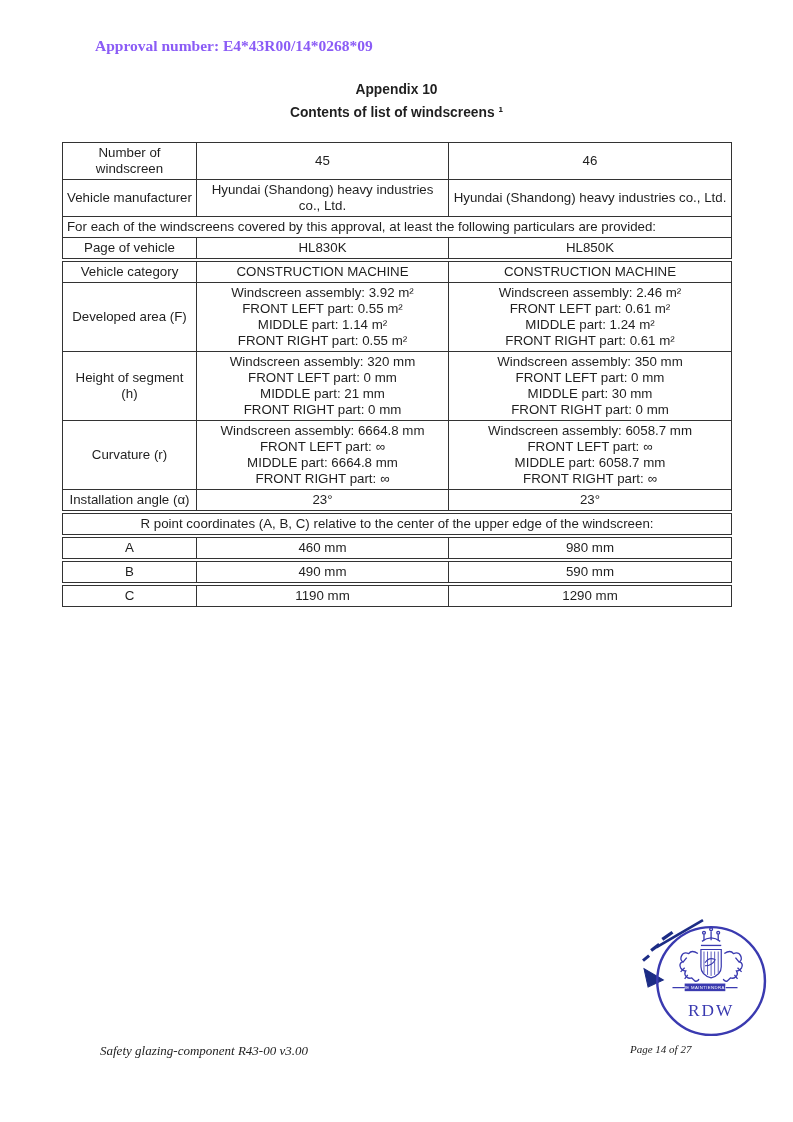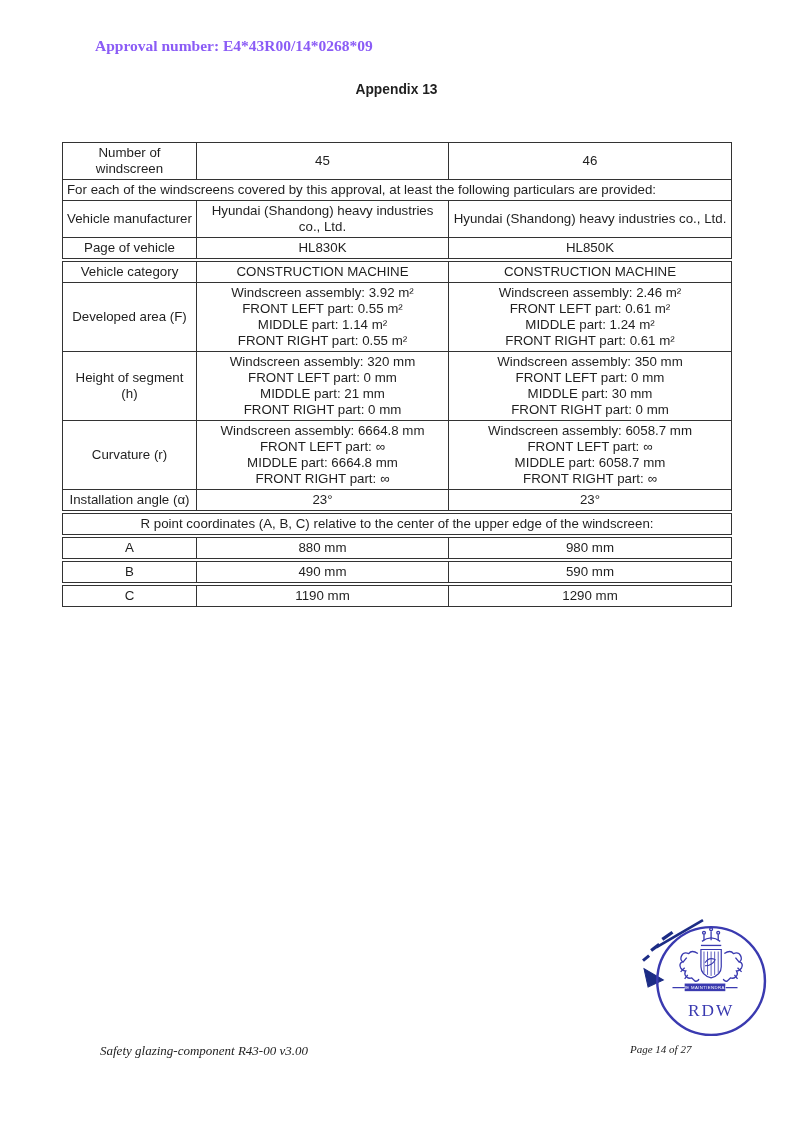--- a/index.html
+++ b/index.html
@@ -46,44 +46,45 @@
     position: absolute; left: 630px; top: 1043px;
     font-family: "Liberation Serif", serif; font-style: italic; font-size: 11px; color: #222;
   }
 </style>
 </head>
 <body>
 
 <div class="approval">Approval number: E4*43R00/14*0268*09</div>
 
 <div class="title-block">
-  <div class="appendix">Appendix 13</div>
+  <div class="appendix">Appendix 10</div>
+  <div class="subtitle">Contents of list of windscreens ¹</div>
 </div>
 
 <div class="tablewrap">
 
   <table>
     <colgroup>
         <col class="c1">
         <col class="c2">
         <col class="c3">
       </colgroup>
     <tbody>
         <tr>
       <td>Number of windscreen</td>
       <td>45</td>
       <td>46</td>
     </tr>
     <tr>
-      <td colspan="3" class="note-cell">For each of the windscreens covered by this approval, at least the following particulars are provided:</td>
-    </tr>
-    <tr>
       <td>Vehicle manufacturer</td>
       <td>Hyundai (Shandong) heavy industries co., Ltd.</td>
       <td>Hyundai (Shandong) heavy industries co., Ltd.</td>
+    </tr>
+    <tr>
+      <td colspan="3" class="note-cell">For each of the windscreens covered by this approval, at least the following particulars are provided:</td>
     </tr>
     <tr>
       <td>Page of vehicle</td>
       <td>HL830K</td>
       <td>HL850K</td>
     </tr>
   </tbody>
     </table>
 
   <table>
@@ -155,21 +156,21 @@
 
   <table>
     <colgroup>
         <col class="c1">
         <col class="c2">
         <col class="c3">
       </colgroup>
     <tbody>
         <tr>
       <td>A</td>
-      <td>880 mm</td>
+      <td>460 mm</td>
       <td>980 mm</td>
     </tr>
   </tbody>
     </table>
   <table>
     <colgroup>
         <col class="c1">
         <col class="c2">
         <col class="c3">
       </colgroup>

